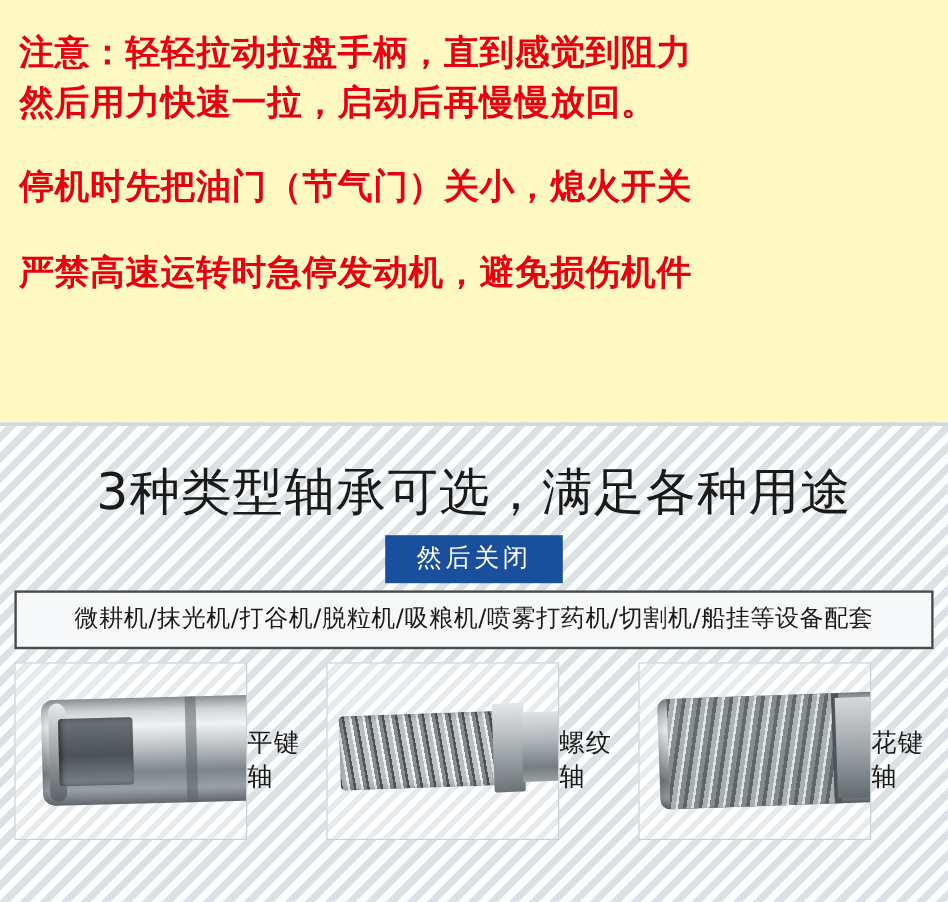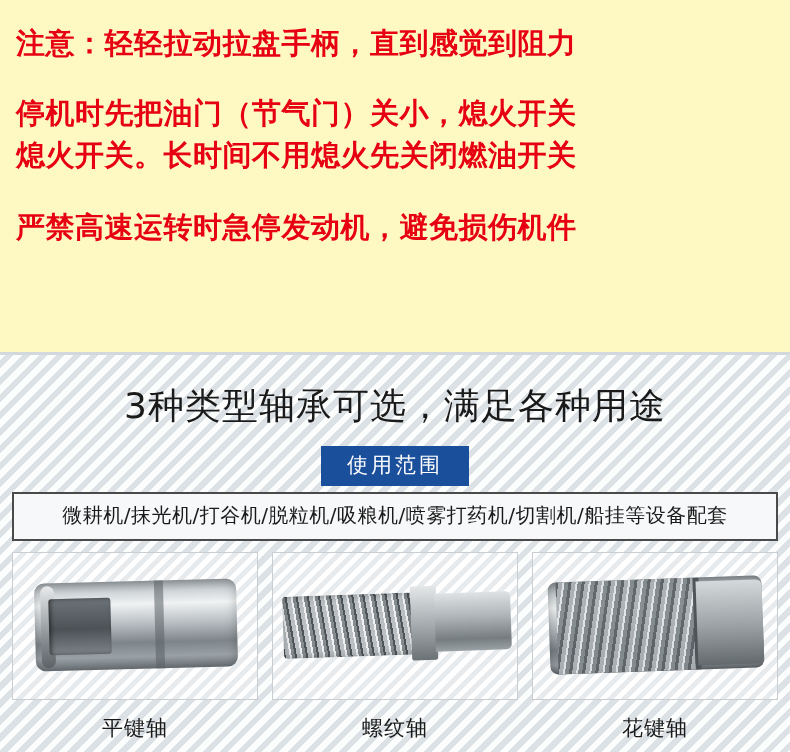--- a/index.html
+++ b/index.html
@@ -68,21 +68,21 @@
     height: 3px;
     background: #d3d8dd;
   }
 
   .headline {
     position: absolute;
     left: 0;
     top: 30px;
     width: 790px;
     text-align: center;
-    font-size: 36px;
+    font-size: 42px;
     color: #1a1a1a;
     font-weight: normal;
     font-family: "DejaVu Sans", "Liberation Sans", sans-serif;
     letter-spacing: 1px;
   }
 
   .scope-badge {
     position: absolute;
     left: 50%;
     transform: translateX(-50%);
@@ -118,21 +118,20 @@
     position: absolute;
     left: 12px;
     top: 200px;
     width: 766px;
     display: flex;
     justify-content: space-between;
   }
   .card {
     width: 246px;
     display: flex;
-    flex-direction: column;
     align-items: center;
   }
   .photo {
     width: 246px;
     height: 148px;
     border: 1px solid #c9ced3;
     box-sizing: border-box;
     background: #fdfdfd;
     position: relative;
     overflow: hidden;
@@ -291,40 +290,40 @@
 </style>
 </head>
 <body>
 
 <div class="page">
 
   <div class="warning-section">
 
     <div class="warn-block b1">
       <span class="warn-line">注意：轻轻拉动拉盘手柄，直到感觉到阻力</span>
+      <span class="warn-line">然后用力快速一拉，启动后再慢慢放回。</span>
     </div>
 
     <div class="warn-block b2">
       <span class="warn-line">停机时先把油门（节气门）关小，熄火开关</span>
-      <span class="warn-line">熄火开关。长时间不用熄火先关闭燃油开关</span>
     </div>
 
     <div class="warn-block b3">
       <span class="warn-line">严禁高速运转时急停发动机，避免损伤机件</span>
     </div>
 
   </div>
 
   <div class="product-section">
 
     <div class="section-divider"></div>
 
     <div class="headline">3种类型轴承可选，满足各种用途</div>
 
-    <div class="scope-badge">使用范围</div>
+    <div class="scope-badge">然后关闭</div>
 
     <div class="scope-bar">微耕机/抹光机/打谷机/脱粒机/吸粮机/喷雾打药机/切割机/船挂等设备配套</div>
 
     <div class="cards">
 
       <div class="card">
         <div class="photo">
           <div class="bg-hatch"></div>
           <div class="shaft-flat">
             <div class="rim"></div>

